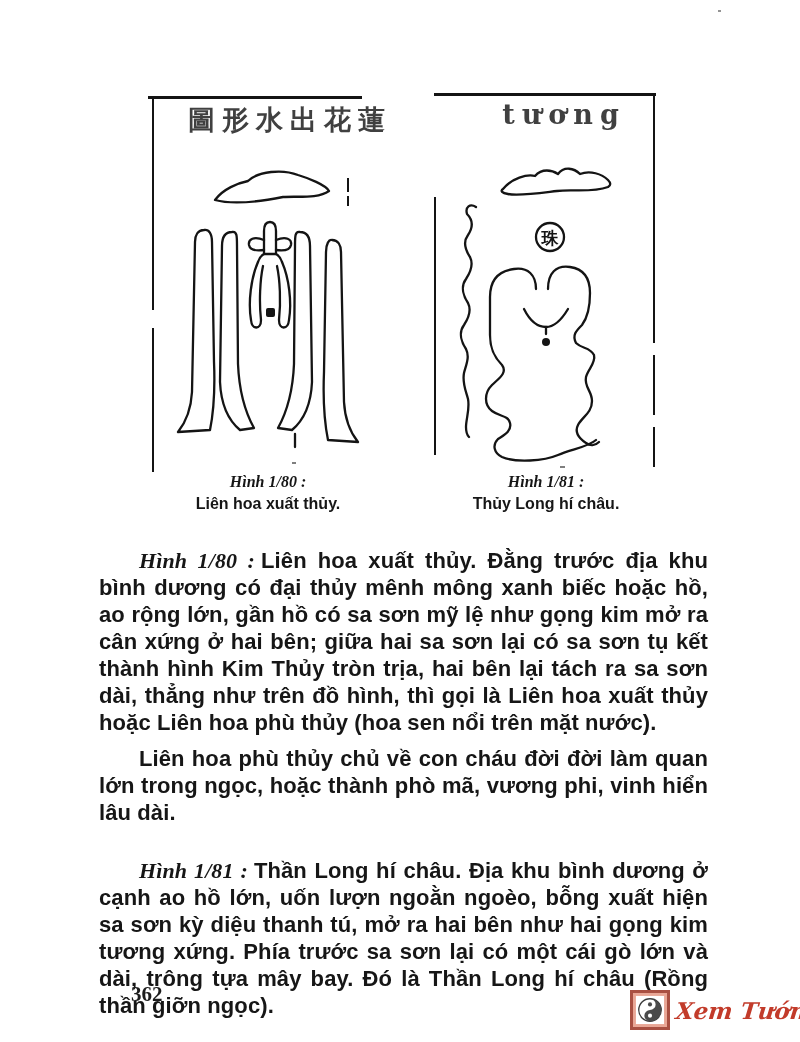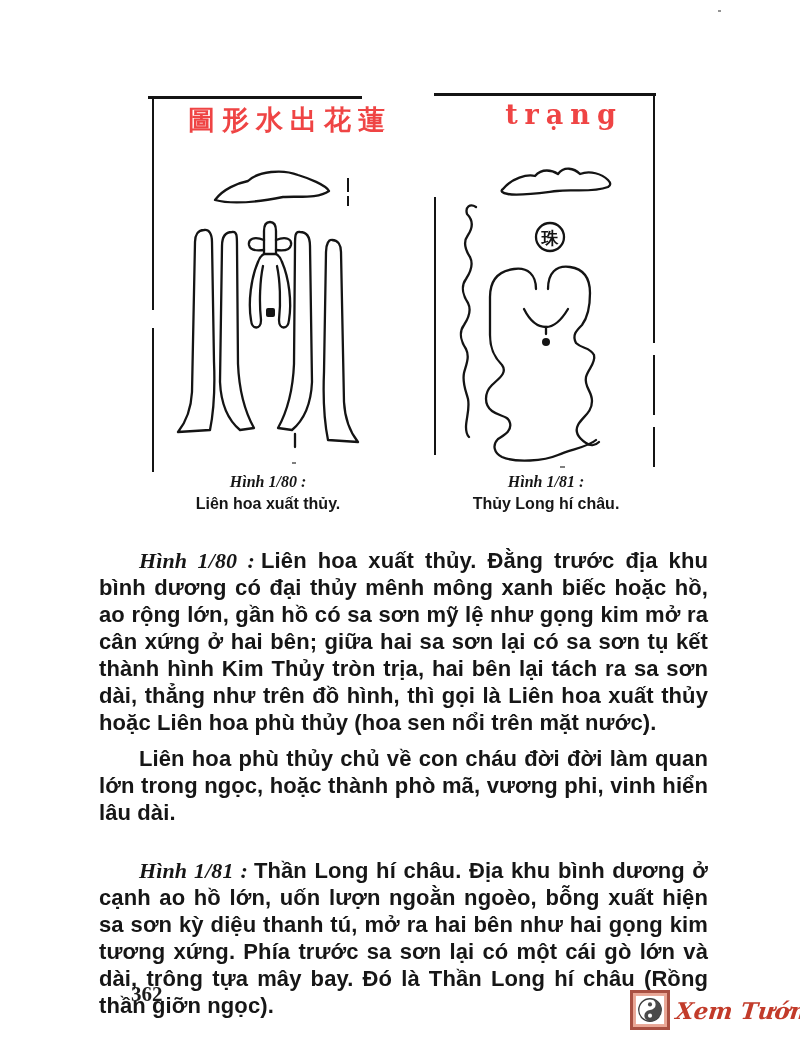--- a/index.html
+++ b/index.html
@@ -6,21 +6,21 @@
   .page{
     position:relative;width:800px;height:1042px;background:#ffffff;
     font-family:"Liberation Sans",sans-serif;overflow:hidden;
   }
   
   .frame{position:absolute;}
   .frame .line{position:absolute;background:#141414;}
   .cn-header{
     position:absolute;top:6px;left:0;right:0;text-align:center;
     font-family:"DejaVu Serif",serif;font-weight:bold;font-size:27px;
-    letter-spacing:7px;color:#ef4444;white-space:nowrap;margin-left:40px;
+    letter-spacing:7px;color:#404040;white-space:nowrap;margin-left:40px;
   }
   .fig-svg{position:absolute;left:0;top:66px;}
   .fig-svg path, .fig-svg circle.o{fill:none;stroke:#141414;stroke-width:2.3;
     stroke-linecap:round;stroke-linejoin:round;}
   .fig-svg .fill{fill:#141414;stroke:none;}
   .fig-svg text{font-family:"DejaVu Serif",serif;font-weight:bold;fill:#141414;}
   
   .caption{position:absolute;top:471px;width:224px;text-align:center;
     color:#161616;font-size:16px;font-weight:700;line-height:22px;}
   .caption .lbl{display:block;font-family:"Liberation Serif",serif;
@@ -86,21 +86,21 @@
       <path d="M147,272 L147,285"></path>
     </svg>
   </div>
 
   <div class="frame" style="left:432px;top:93px;width:224px;height:385px;">
     <div class="line" style="left:2px;top:0;width:222px;height:3px;"></div>
     <div class="line" style="left:221px;top:0;width:2px;height:250px;"></div>
     <div class="line" style="left:221px;top:262px;width:2px;height:60px;"></div>
     <div class="line" style="left:221px;top:334px;width:2px;height:40px;"></div>
     <div class="line" style="left:2px;top:104px;width:2px;height:258px;"></div>
-    <div class="cn-header">trạng</div>
+    <div class="cn-header">tương</div>
     <svg class="fig-svg" width="222" height="312" viewBox="0 0 222 312">
 
       <path d="M71,30 C80,19 95,15 103,17 C110,9 120,11 126,15 C132,7 142,9 148,15 C158,11 170,15 176,21 C179,24 179,26 176,28 C160,34 140,30 125,32 C108,34 88,37 76,35 C70,34 68,32 71,30 Z"></path>
 
       <circle class="o" cx="118" cy="78" r="14"></circle>
       <text x="118" y="85" font-size="17" text-anchor="middle">珠</text>
 
       <path d="M44,48 C38,44 33,48 35,55 C42,62 40,70 36,76 C30,84 34,92 38,98 C42,106 38,114 34,120 C28,128 32,138 36,144 C40,152 36,160 32,166 C26,174 30,184 34,190 C38,198 34,206 32,214 C30,224 34,232 36,240 C38,250 34,260 34,268 C34,273 35,276 37,278"></path>
 
       <path d="M104,130 C104,116 96,108 82,110 C66,112 58,122 58,138 L58,176 C58,192 64,200 70,206 C76,214 66,220 60,226 C52,234 52,246 60,252 C68,258 76,256 78,264 C80,272 72,276 66,280 C60,286 62,294 70,298 C84,304 112,302 126,296 C140,290 156,288 164,281"></path>

